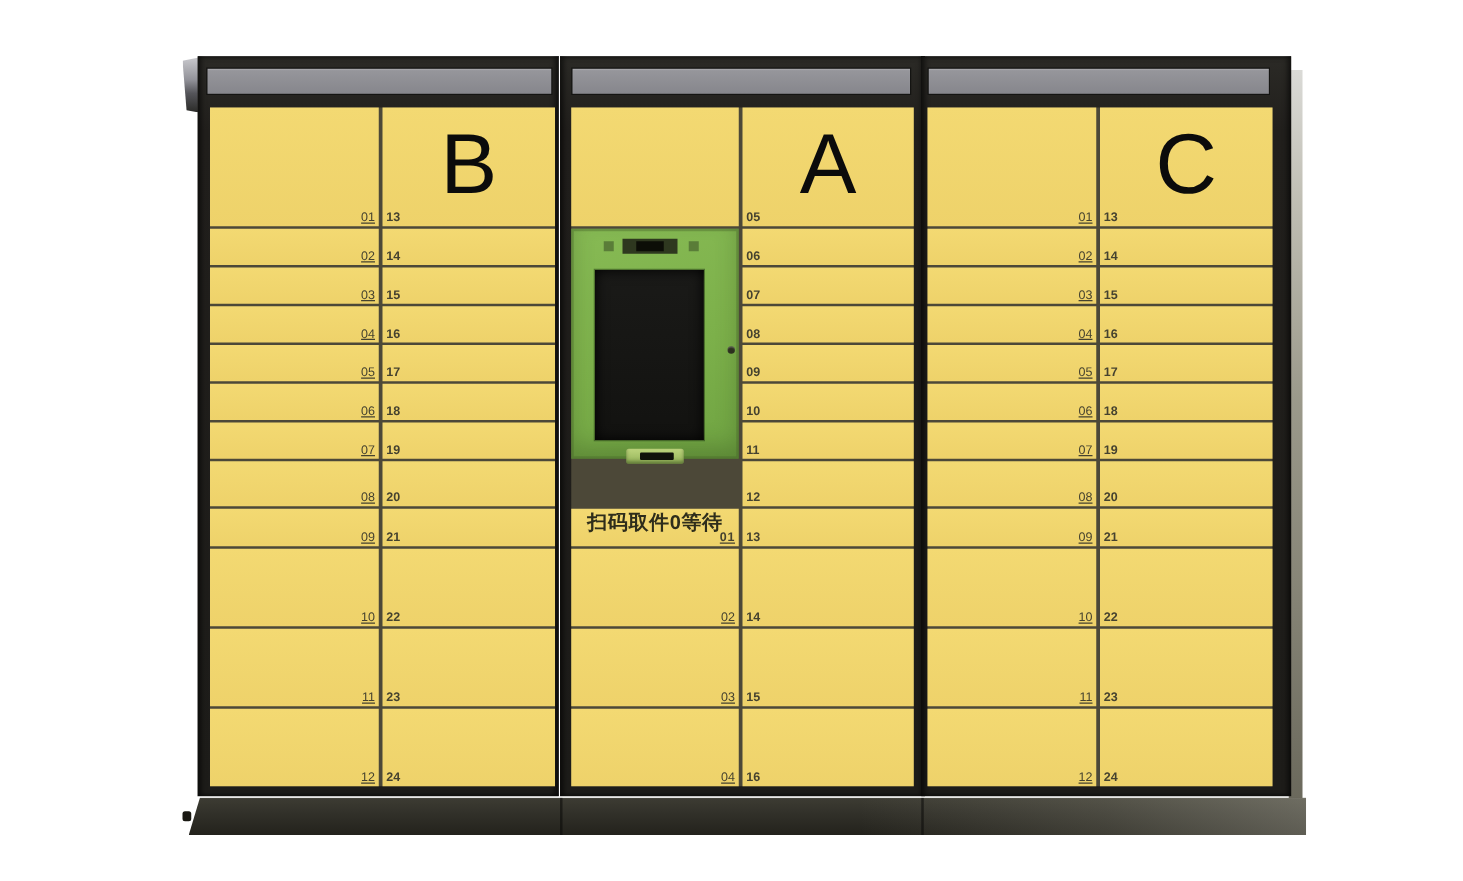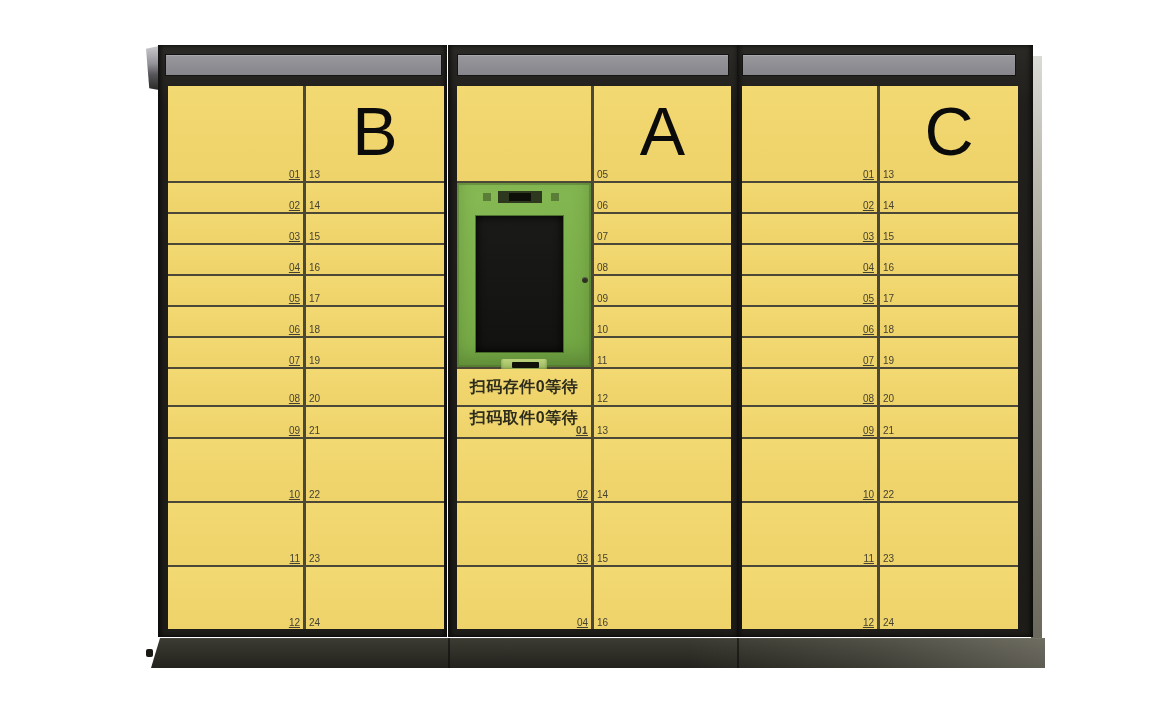--- a/index.html
+++ b/index.html
@@ -28,21 +28,21 @@
   .doors-a{grid-template-columns:134px 137px;margin:0 9px;}
   .doors-c{grid-template-columns:135px 138px;margin:0 15px 0 5px;}
 
   .gcl{grid-column:1;} .gcr{grid-column:2;}
   .gr1{grid-row:1;} .gr2{grid-row:2;} .gr3{grid-row:3;} .gr4{grid-row:4;}
   .gr5{grid-row:5;} .gr6{grid-row:6;} .gr7{grid-row:7;} .gr8{grid-row:8;}
   .gr9{grid-row:9;} .gr10{grid-row:10;} .gr11{grid-row:11;} .gr12{grid-row:12;}
 
   .cell{position:relative;background:linear-gradient(180deg,#f3d972 0%,#eed26a 100%);}
   .num{position:absolute;bottom:1px;font-size:10px;line-height:11px;color:#45422f;}
-  .num-r{right:3px;text-decoration:underline;} .num-l{left:3px;}
+  .num-r{right:3px;text-decoration:underline;} .num-l{left:3px;font-weight:bold;}
   .letter{position:absolute;left:50%;top:47%;transform:translate(-50%,-50%);
     font-size:68px;line-height:1;color:#0b0b0b;}
 
   
   .panel{grid-column:1;grid-row:2/8;position:relative;
     background:linear-gradient(160deg,#87ba54 0%,#7cb04a 55%,#6fa342 100%);
     box-shadow:inset 0 0 0 2px rgba(70,100,40,.4), inset 0 -10px 18px rgba(40,60,20,.28);}
   .cam-bar{position:absolute;top:8px;left:41px;width:44px;height:12px;background:#2e381f;}
   .cam-lens{position:absolute;top:2px;left:11px;width:22px;height:8px;background:#0c0e07;}
   .cam-dot{position:absolute;top:10px;width:8px;height:8px;background:#5a7d38;}
@@ -183,23 +183,20 @@
         </div>
         <div class="cam-dot ldot"></div>
         <div class="cam-dot rdot"></div>
         <div class="screen"></div>
         <div class="knob"></div>
         <div class="slot">
           <div class="slot-bar"></div>
         </div>
       </div>
 
-      <div class="cell gcl gr8 status-cell">
-          <span>扫码存件0等待</span>
-        </div>
       <div class="cell gcr gr2">
           <span class="num num-l">06</span>
         </div>
       <div class="cell gcr gr3">
           <span class="num num-l">07</span>
         </div>
       <div class="cell gcr gr4">
           <span class="num num-l">08</span>
         </div>
       <div class="cell gcr gr5">

